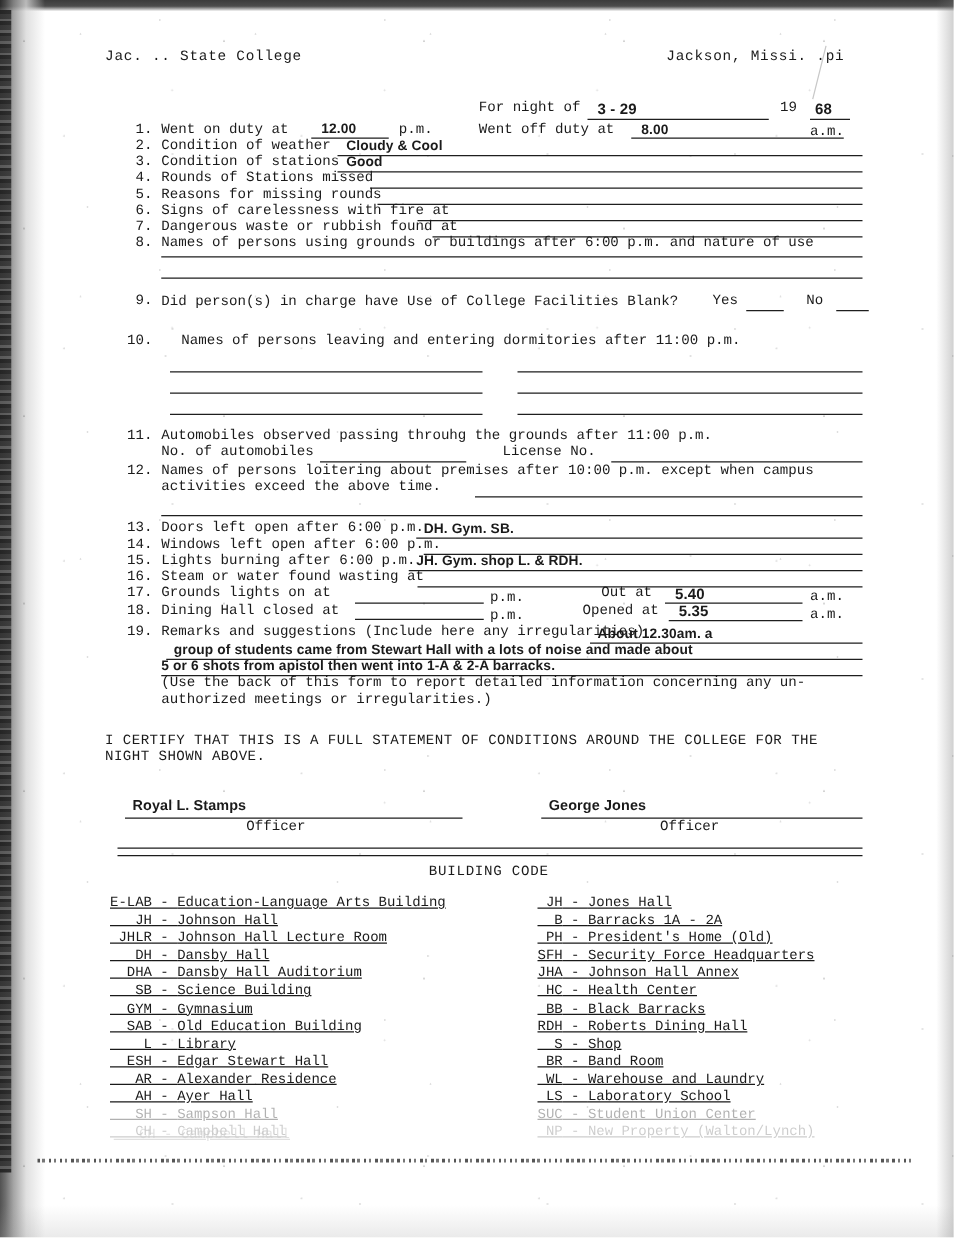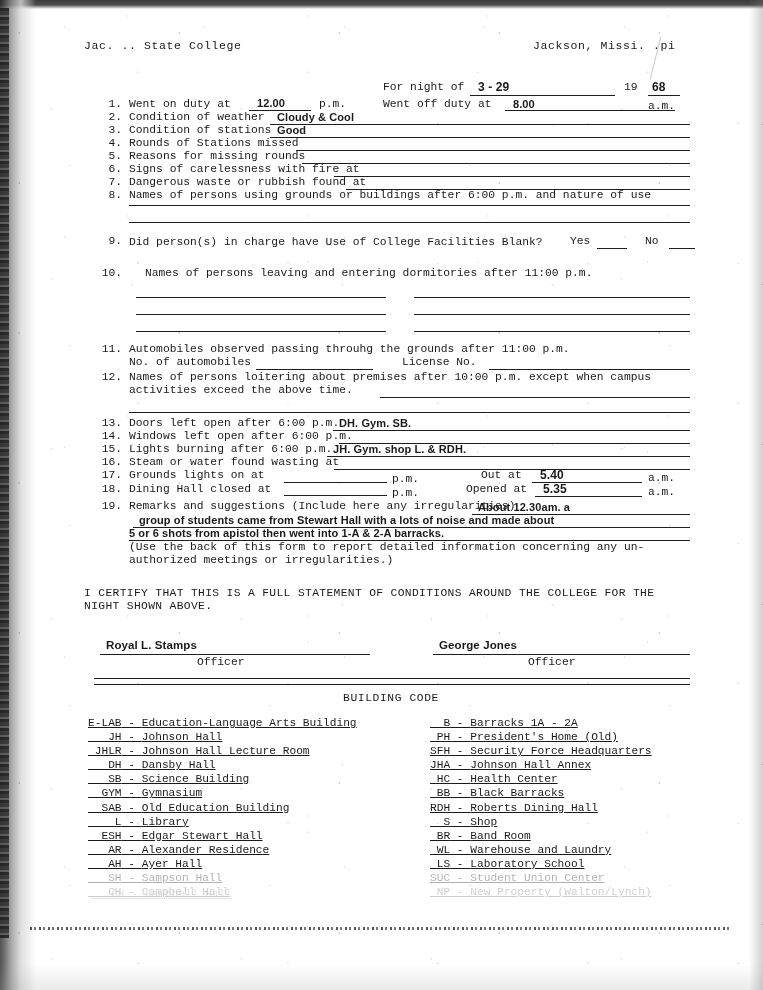--- a/index.html
+++ b/index.html
@@ -263,31 +263,33 @@
   <div class="lbl" style="left:528px;top:657px;">Officer</div>
 
   <div class="dbl" style="left:94px;top:678px;width:596px;"></div>
   <div class="lbl" style="left:343px;top:693px;letter-spacing:.6px;">BUILDING CODE</div>
 
   <div class="code-col" style="left:88px;top:716px;width:310px;">
       <span class="code-line"><span>E-LAB</span><span> - </span><span>Education-Language Arts Building</span></span>
       <span class="code-line"><span>   JH</span><span> - </span><span>Johnson Hall</span></span>
       <span class="code-line"><span> JHLR</span><span> - </span><span>Johnson Hall Lecture Room</span></span>
       <span class="code-line"><span>   DH</span><span> - </span><span>Dansby Hall</span></span>
+      <span class="code-line"><span>  DHA</span><span> - </span><span>Dansby Hall Auditorium</span></span>
       <span class="code-line"><span>   SB</span><span> - </span><span>Science Building</span></span>
       <span class="code-line"><span>  GYM</span><span> - </span><span>Gymnasium</span></span>
       <span class="code-line"><span>  SAB</span><span> - </span><span>Old Education Building</span></span>
       <span class="code-line"><span>    L</span><span> - </span><span>Library</span></span>
       <span class="code-line"><span>  ESH</span><span> - </span><span>Edgar Stewart Hall</span></span>
       <span class="code-line"><span>   AR</span><span> - </span><span>Alexander Residence</span></span>
       <span class="code-line"><span>   AH</span><span> - </span><span>Ayer Hall</span></span>
       <span class="code-line faded1"><span>   SH</span><span> - </span><span>Sampson Hall</span></span>
       <span class="code-line faded2" style="position: relative;"><span>   CH</span><span> - </span><span>Campbell Hall</span><span class="code-line" style="position: absolute; left: 3px; top: 1.5px; opacity: 0.6;">   CH - Campbell Hall</span></span>
     </div>
   <div class="code-col" style="left:430px;top:716px;width:310px;">
+      <span class="code-line"><span> JH</span><span> - </span><span>Jones Hall</span></span>
       <span class="code-line"><span>  B</span><span> - </span><span>Barracks 1A - 2A</span></span>
       <span class="code-line"><span> PH</span><span> - </span><span>President's Home (Old)</span></span>
       <span class="code-line"><span>SFH</span><span> - </span><span>Security Force Headquarters</span></span>
       <span class="code-line"><span>JHA</span><span> - </span><span>Johnson Hall Annex</span></span>
       <span class="code-line"><span> HC</span><span> - </span><span>Health Center</span></span>
       <span class="code-line"><span> BB</span><span> - </span><span>Black Barracks</span></span>
       <span class="code-line"><span>RDH</span><span> - </span><span>Roberts Dining Hall</span></span>
       <span class="code-line"><span>  S</span><span> - </span><span>Shop</span></span>
       <span class="code-line"><span> BR</span><span> - </span><span>Band Room</span></span>
       <span class="code-line"><span> WL</span><span> - </span><span>Warehouse and Laundry</span></span>

